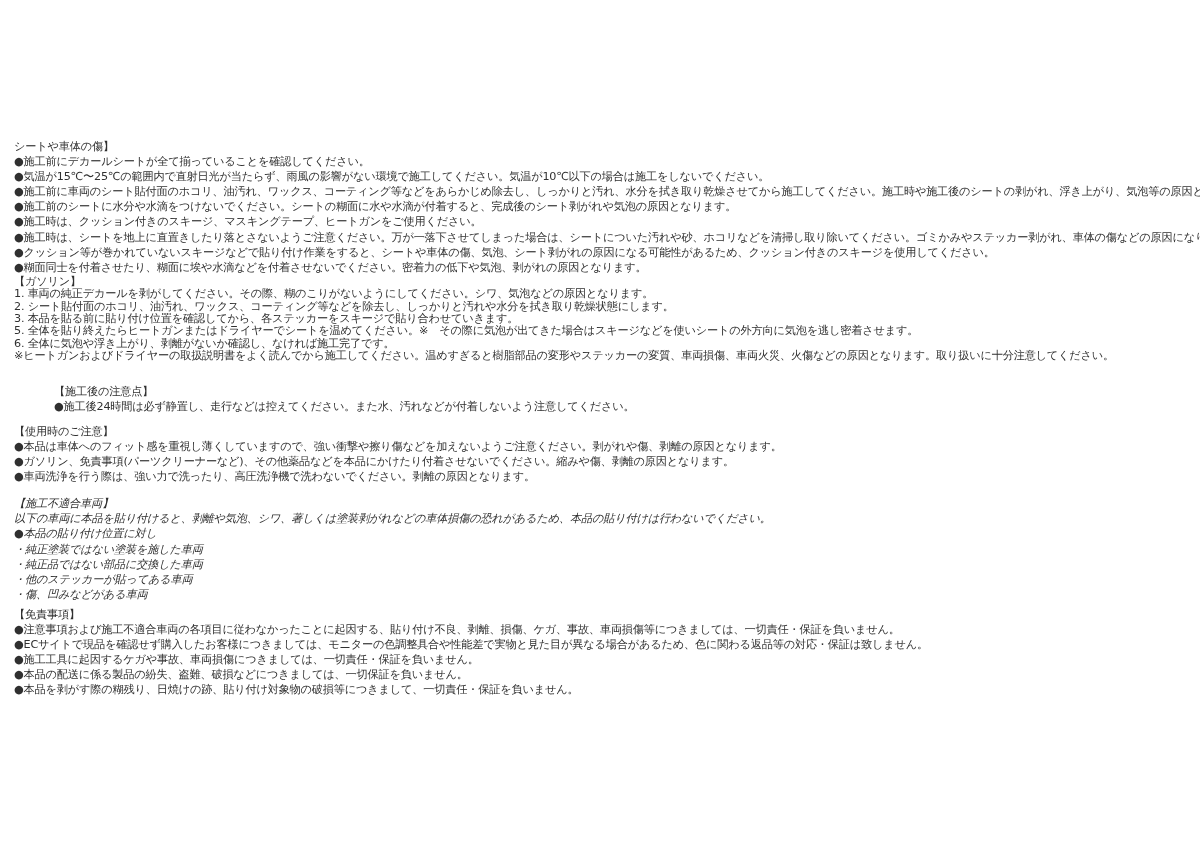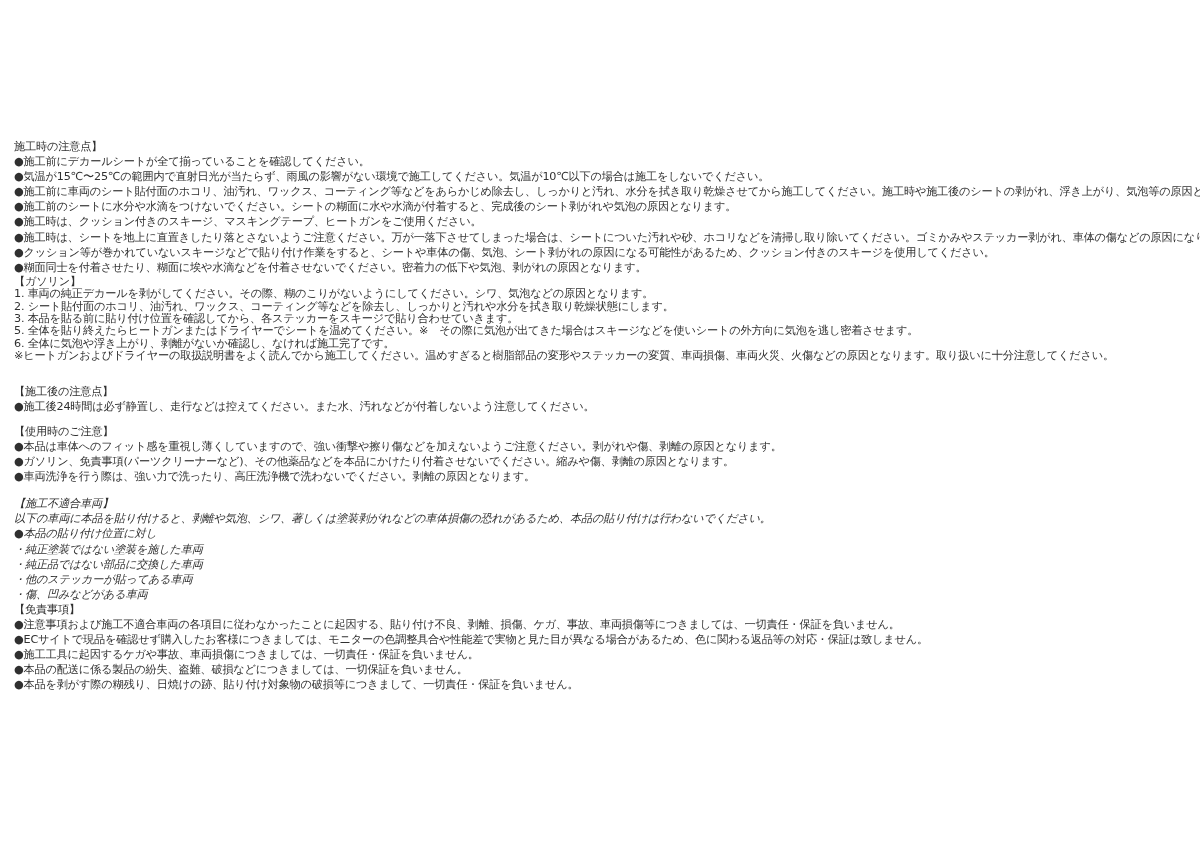--- a/index.html
+++ b/index.html
@@ -25,31 +25,31 @@
     margin: 0;
     padding: 0;
   }
   .doc-section .heading,
   .doc-section .doc-line {
     white-space: nowrap;
     height: auto;
   }
   
   #doc-root > section:nth-of-type(2) { margin-top: 1px; line-height: 12.4px; }
-  #doc-root > section:nth-of-type(3) { margin-top: 21px; }
+  #doc-root > section:nth-of-type(3) { margin-top: 21px; margin-left: 40px; }
   #doc-root > section:nth-of-type(4) { margin-top: 10px; }
   #doc-root > section:nth-of-type(5) { margin-top: 12px; font-style: italic; }
-  #doc-root > section:nth-of-type(6) { }
+  #doc-root > section:nth-of-type(6) { margin-top: 5px; }
 </style>
 </head>
 <body>
 
 <div class="doc" id="doc-root" style="background: rgb(255, 255, 255); color: rgb(48, 48, 48);">
   <section class="doc-section">
-    <div class="heading">施工時の注意点】</div>
+    <div class="heading">シートや車体の傷】</div>
   <div class="doc-line">●施工前にデカールシートが全て揃っていることを確認してください。</div>
       <div class="doc-line">●気温が15℃〜25℃の範囲内で直射日光が当たらず、雨風の影響がない環境で施工してください。気温が10℃以下の場合は施工をしないでください。</div>
       <div class="doc-line">●施工前に車両のシート貼付面のホコリ、油汚れ、ワックス、コーティング等などをあらかじめ除去し、しっかりと汚れ、水分を拭き取り乾燥させてから施工してください。施工時や施工後のシートの剥がれ、浮き上がり、気泡等の原因となります。</div>
       <div class="doc-line">●施工前のシートに水分や水滴をつけないでください。シートの糊面に水や水滴が付着すると、完成後のシート剥がれや気泡の原因となります。</div>
       <div class="doc-line">●施工時は、クッション付きのスキージ、マスキングテープ、ヒートガンをご使用ください。</div>
       <div class="doc-line">●施工時は、シートを地上に直置きしたり落とさないようご注意ください。万が一落下させてしまった場合は、シートについた汚れや砂、ホコリなどを清掃し取り除いてください。ゴミかみやステッカー剥がれ、車体の傷などの原因になります。</div>
       <div class="doc-line">●クッション等が巻かれていないスキージなどで貼り付け作業をすると、シートや車体の傷、気泡、シート剥がれの原因になる可能性があるため、クッション付きのスキージを使用してください。</div>
       <div class="doc-line">●糊面同士を付着させたり、糊面に埃や水滴などを付着させないでください。密着力の低下や気泡、剥がれの原因となります。</div>
     </section>
 

